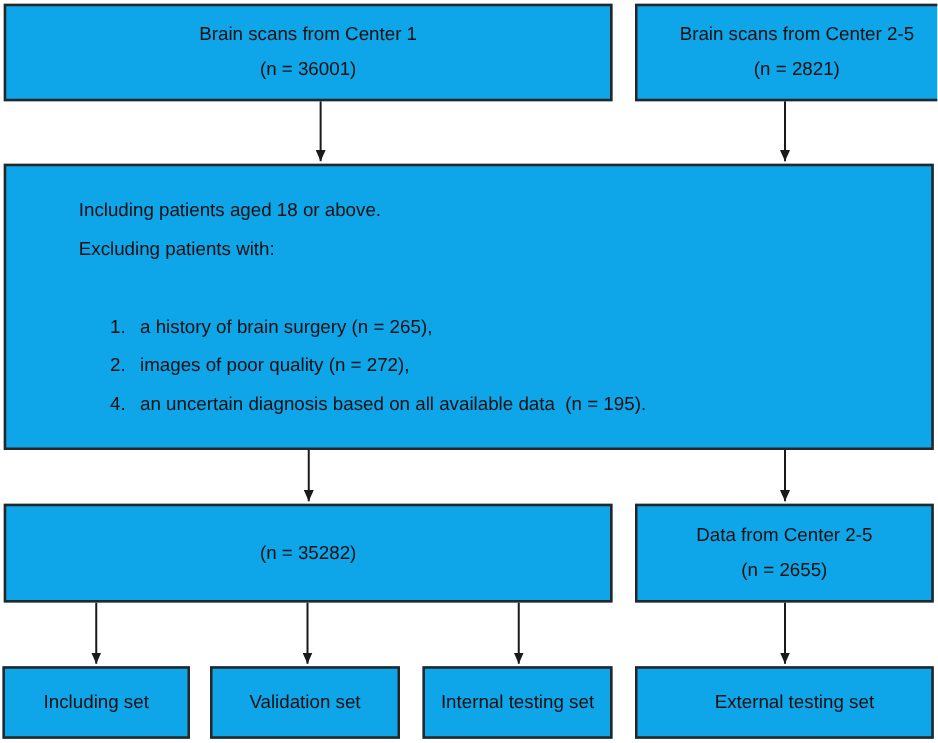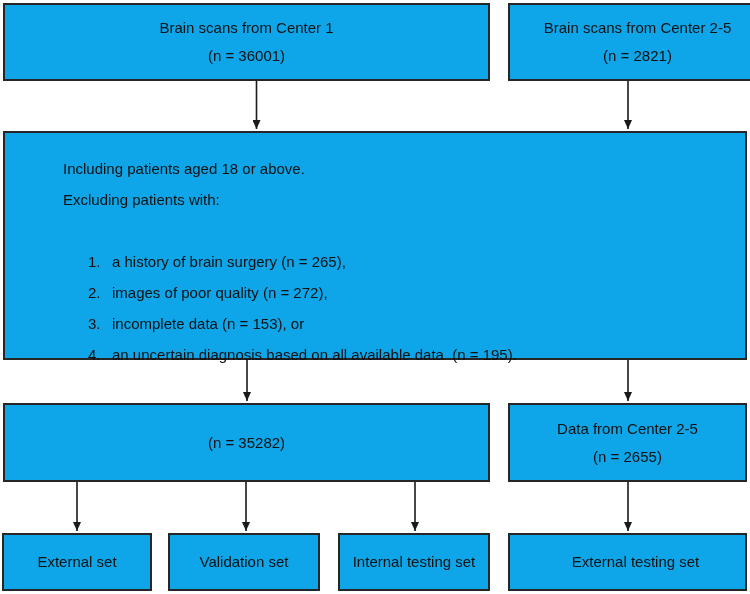--- a/index.html
+++ b/index.html
@@ -81,37 +81,34 @@
   <div class="box b-criteria">
     <div class="cline">Including patients aged 18 or above.</div>
     <div class="cline">Excluding patients with:</div>
     <div class="cline item">
       <span class="num">1.</span><span>a history of brain surgery (n = 265),</span>
     </div>
     <div class="cline item">
       <span class="num">2.</span><span>images of poor quality (n = 272),</span>
     </div>
     <div class="cline item">
-      <span class="num">3.</span><span>incomplete data (n = 153), or</span>
-    </div>
-    <div class="cline item">
       <span class="num">4.</span><span>an uncertain diagnosis based on all available data  (n = 195).</span>
     </div>
   </div>
 
   <div class="box two-line b-center1-data">
     <div>(n = 35282)</div>
   </div>
   <div class="box two-line b-center25-data">
     <div>Data from Center 2-5</div>
     <div>(n = 2655)</div>
   </div>
 
   <div class="box b-training">
-    <div>External set</div>
+    <div>Including set</div>
   </div>
   <div class="box b-internal">
     <div>Internal testing set</div>
   </div>
   <div class="box b-validation">
     <div>Validation set</div>
   </div>
   <div class="box b-external">
     <div>External testing set</div>
   </div>

